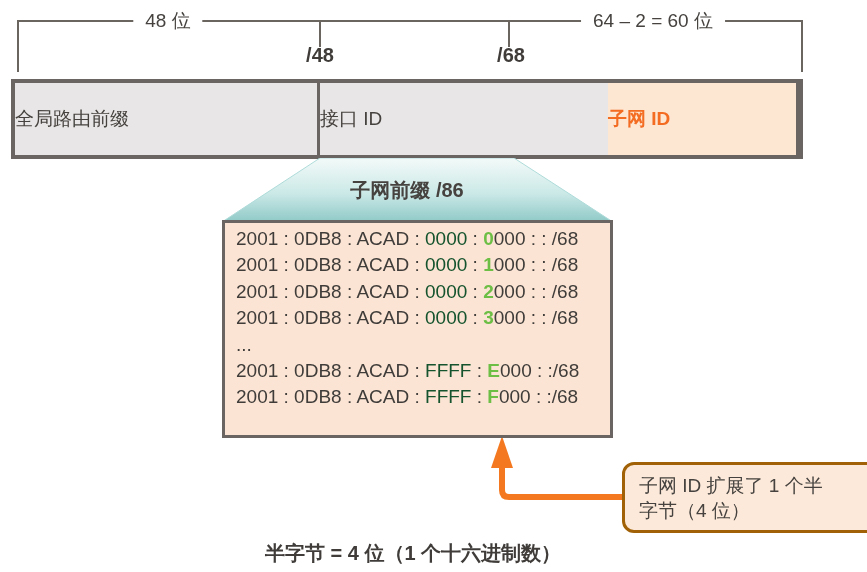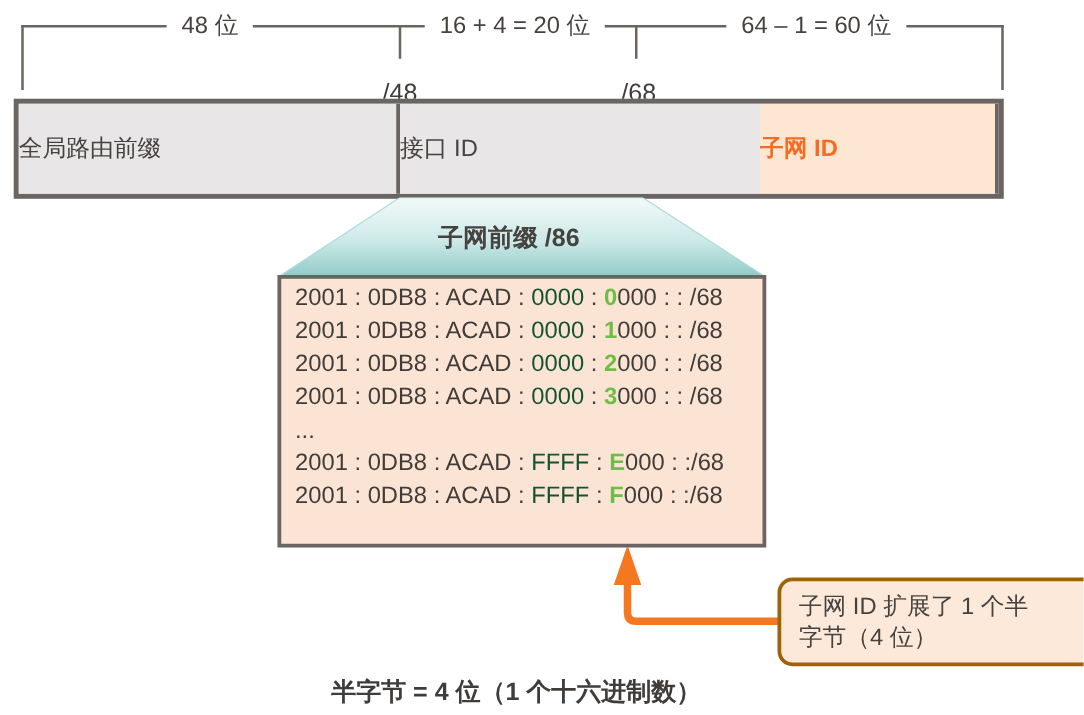--- a/index.html
+++ b/index.html
@@ -9,22 +9,22 @@
     color:#45423F;overflow:hidden;
   }
   .abs{position:absolute;}
   
   .bline{background:#6B6560;}
   .bracket-label{
     top:9px;transform:translateX(-50%);background:#ffffff;
     padding:0 12px;font-size:19px;line-height:24px;color:#45423F;white-space:nowrap;
   }
   .prefix-label{
-    top:64px;transform:translateX(-50%);
-    font-size:20px;font-weight:normal;color:#3F3C3A;white-space:nowrap;
+    top:44px;transform:translateX(-50%);
+    font-size:20px;font-weight:bold;color:#3F3C3A;white-space:nowrap;
   }
   
   #bar{
     left:11px;top:79px;width:792px;height:80px;box-sizing:border-box;
     border:4px solid #6A6462;background:#E8E6E6;display:flex;
   }
   .seg{display:flex;align-items:center;
     font-size:19px;box-sizing:border-box;}
   .seg-gray{background:#E8E6E6;color:#45423F;}
   .seg-sub{background:#FDE7D3;color:#F36C21;font-weight:bold;}
@@ -65,22 +65,21 @@
 
 <div id="canvas">
 
   <div class="abs bline" style="left:17px;top:20px;width:786px;height:2px;"></div>
   <div class="abs bline" style="left:17px;top:20px;width:2px;height:52px;"></div>
   <div class="abs bline" style="left:801px;top:20px;width:2px;height:52px;"></div>
   <div class="abs bline" style="left:319px;top:20px;width:2px;height:27px;"></div>
   <div class="abs bline" style="left:508px;top:20px;width:2px;height:27px;"></div>
 
   <div class="abs bracket-label" style="left:168px;">48 位</div>
-  <div class="abs bracket-label" style="left:412px;">16 + 4 = 20 位</div>
-  <div class="abs bracket-label" style="left:653px;">64 – 1 = 60 位</div>
+  <div class="abs bracket-label" style="left:653px;">64 – 2 = 60 位</div>
 
   <div class="abs prefix-label" style="left:320px;">/48</div>
   <div class="abs prefix-label" style="left:511px;">/68</div>
 
   <div id="bar" class="abs">
     <div class="seg seg-gray divider" style="width:305px;">
       <span>全局路由前缀</span>
     </div>
     <div class="seg seg-gray" style="flex:1;">
       <span>接口 ID</span>

